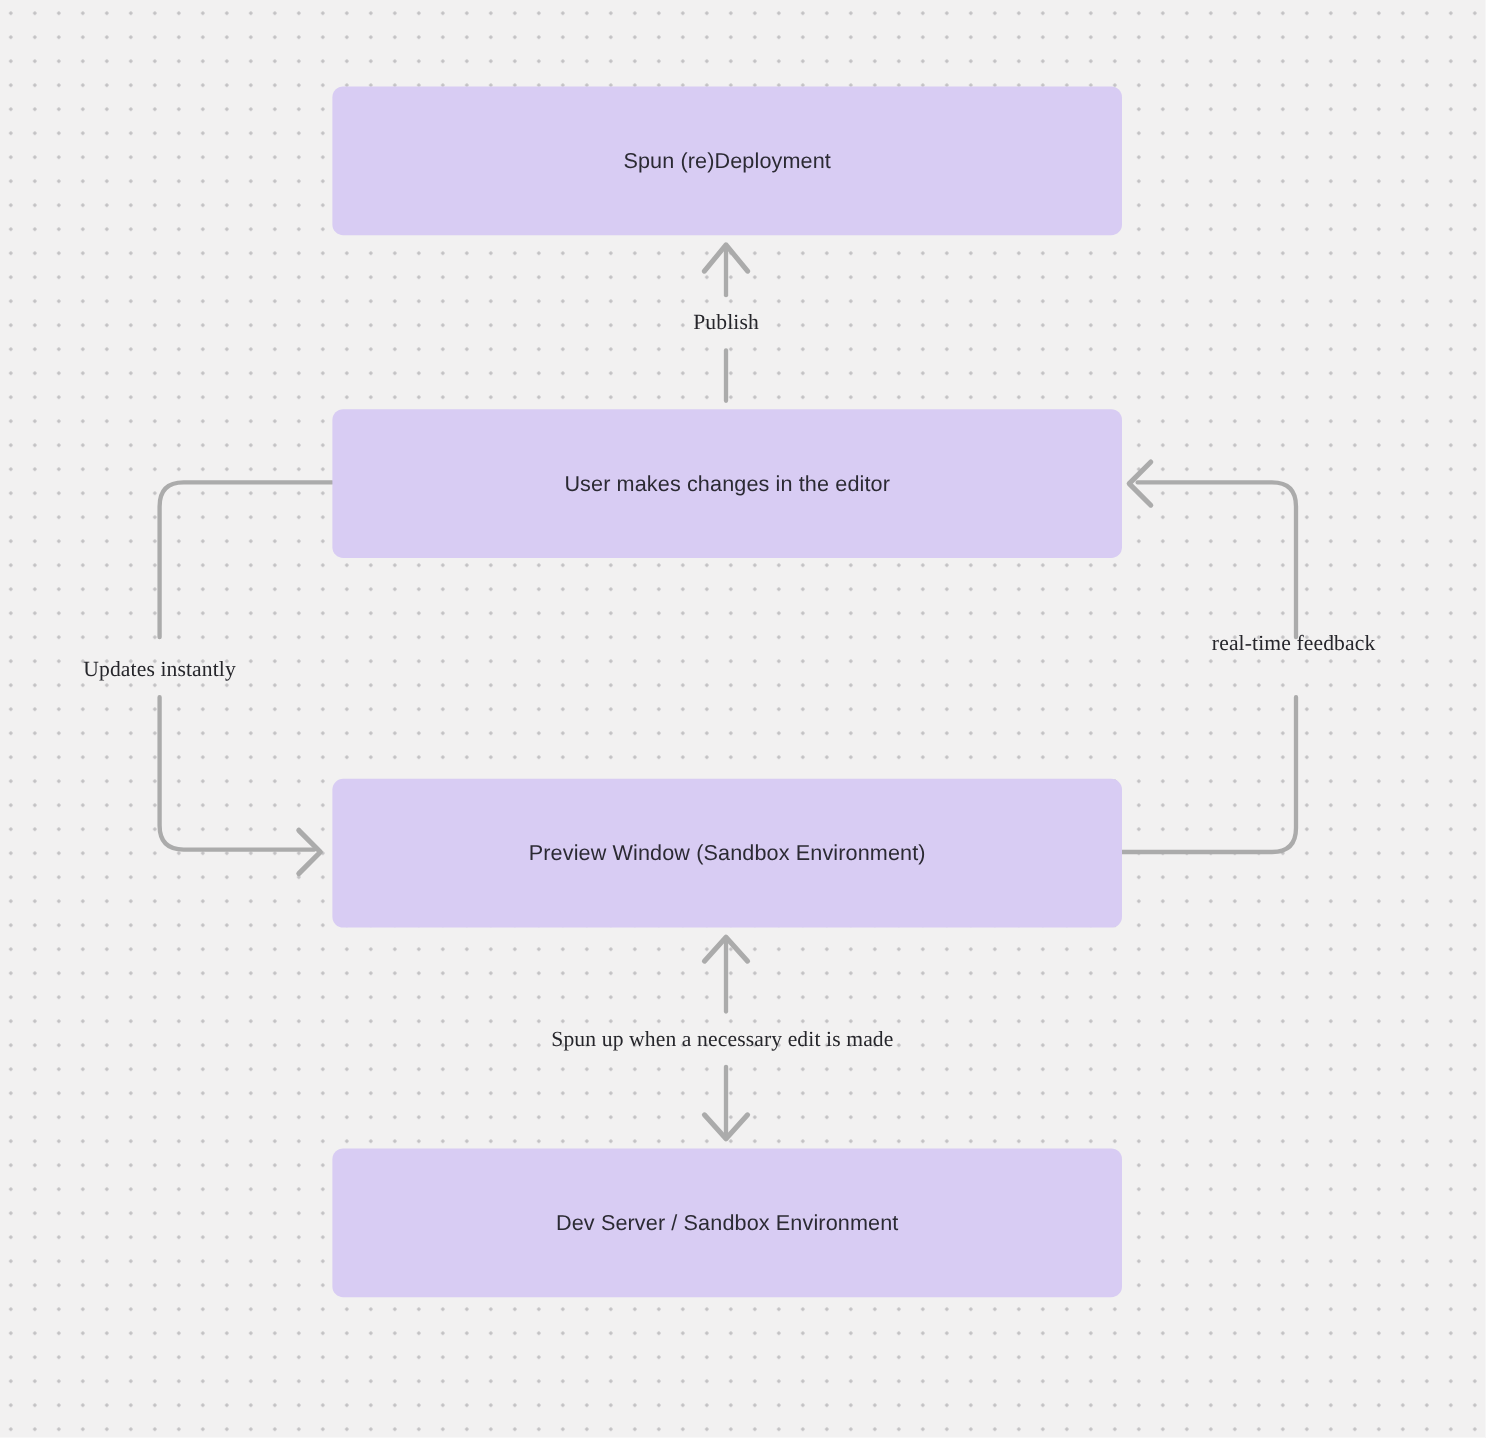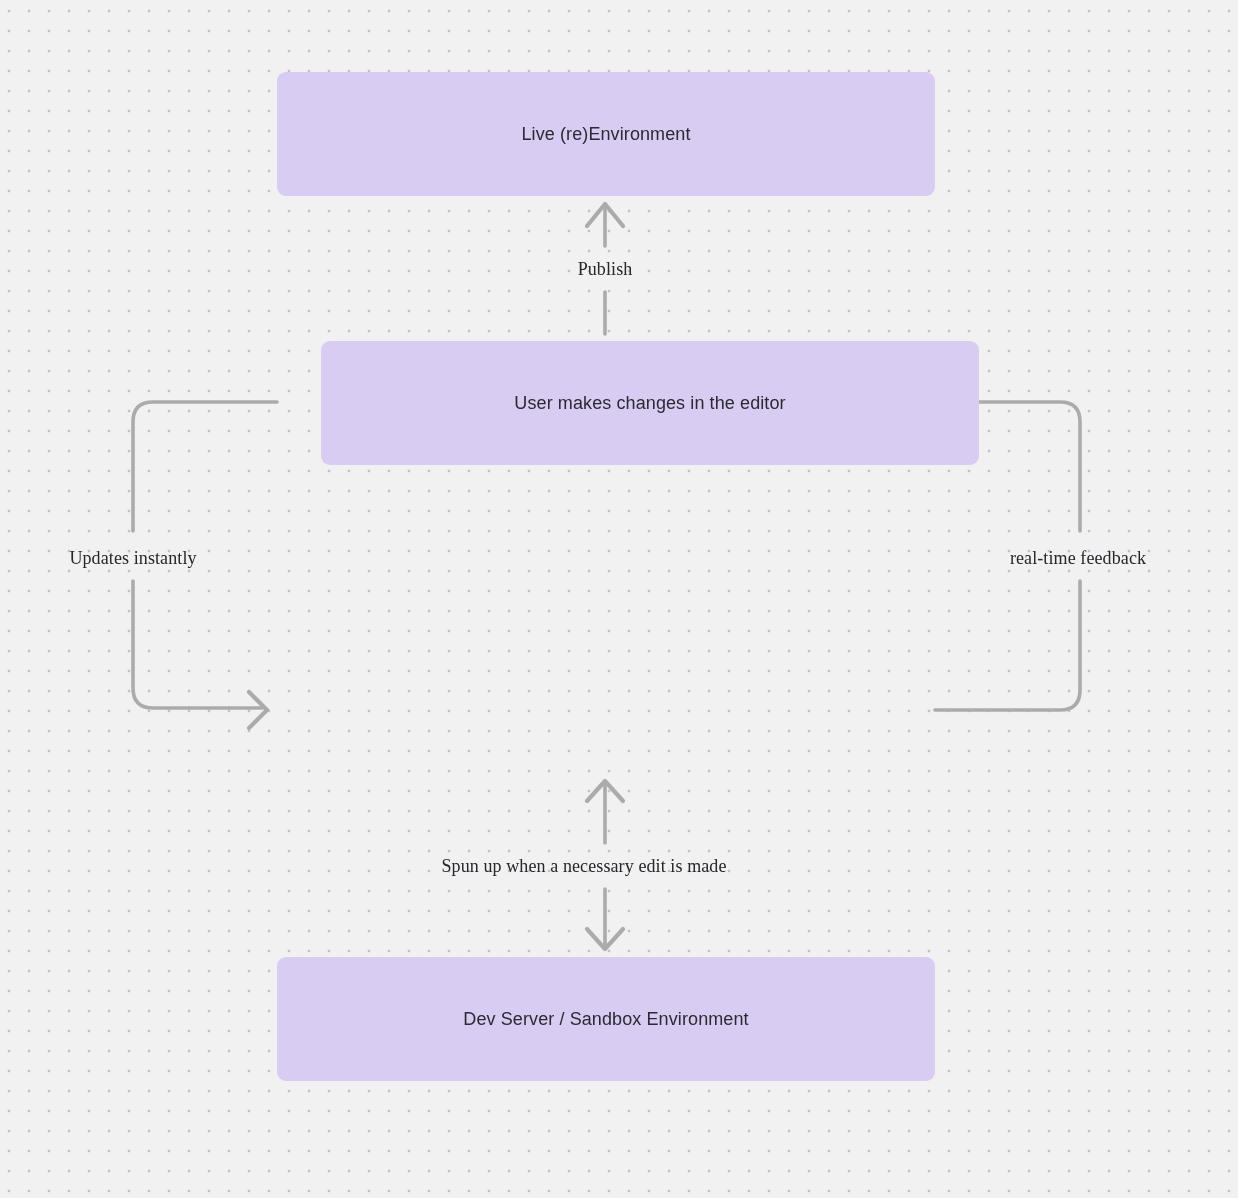--- a/index.html
+++ b/index.html
@@ -98,30 +98,33 @@
 
     <g>
       <path class="edge-head" d="M587 801 L605 781 L623 801"></path>
       <path class="edge-shaft" d="M605 785 V843"></path>
       <path class="edge-shaft" d="M605 889 V945"></path>
       <path class="edge-head" d="M587 929 L605 949 L623 929"></path>
     </g>
   </svg>
 
   <div class="node" style="top:72px;">
-    <span class="node-label">Live (re)Environment</span>
+    <span class="node-label">Spun (re)Deployment</span>
   </div>
 
-  <div class="node" style="top:341px;margin-left:44px;">
+  <div class="node" style="top:341px;">
     <span class="node-label">User makes changes in the editor</span>
   </div>
 
+  <div class="node" style="top:649px;">
+    <span class="node-label">Preview Window (Sandbox Environment)</span>
+  </div>
 
   <div class="node" style="top:957px;">
     <span class="node-label">Dev Server / Sandbox Environment</span>
   </div>
 
   <div class="edge-label" style="left:605px;  top:269px;">Publish</div>
   <div class="edge-label" style="left:133px;  top:558px;text-align:center;">Updates instantly</div>
-  <div class="edge-label" style="left:1078px; top:558px;">real-time feedback</div>
-  <div class="edge-label" style="left:584px;  top:866px;">Spun up when a necessary edit is made</div>
+  <div class="edge-label" style="left:1078px; top:536px;">real-time feedback</div>
+  <div class="edge-label" style="left:602px;  top:866px;">Spun up when a necessary edit is made</div>
 
 </div>
 
 </body></html>

